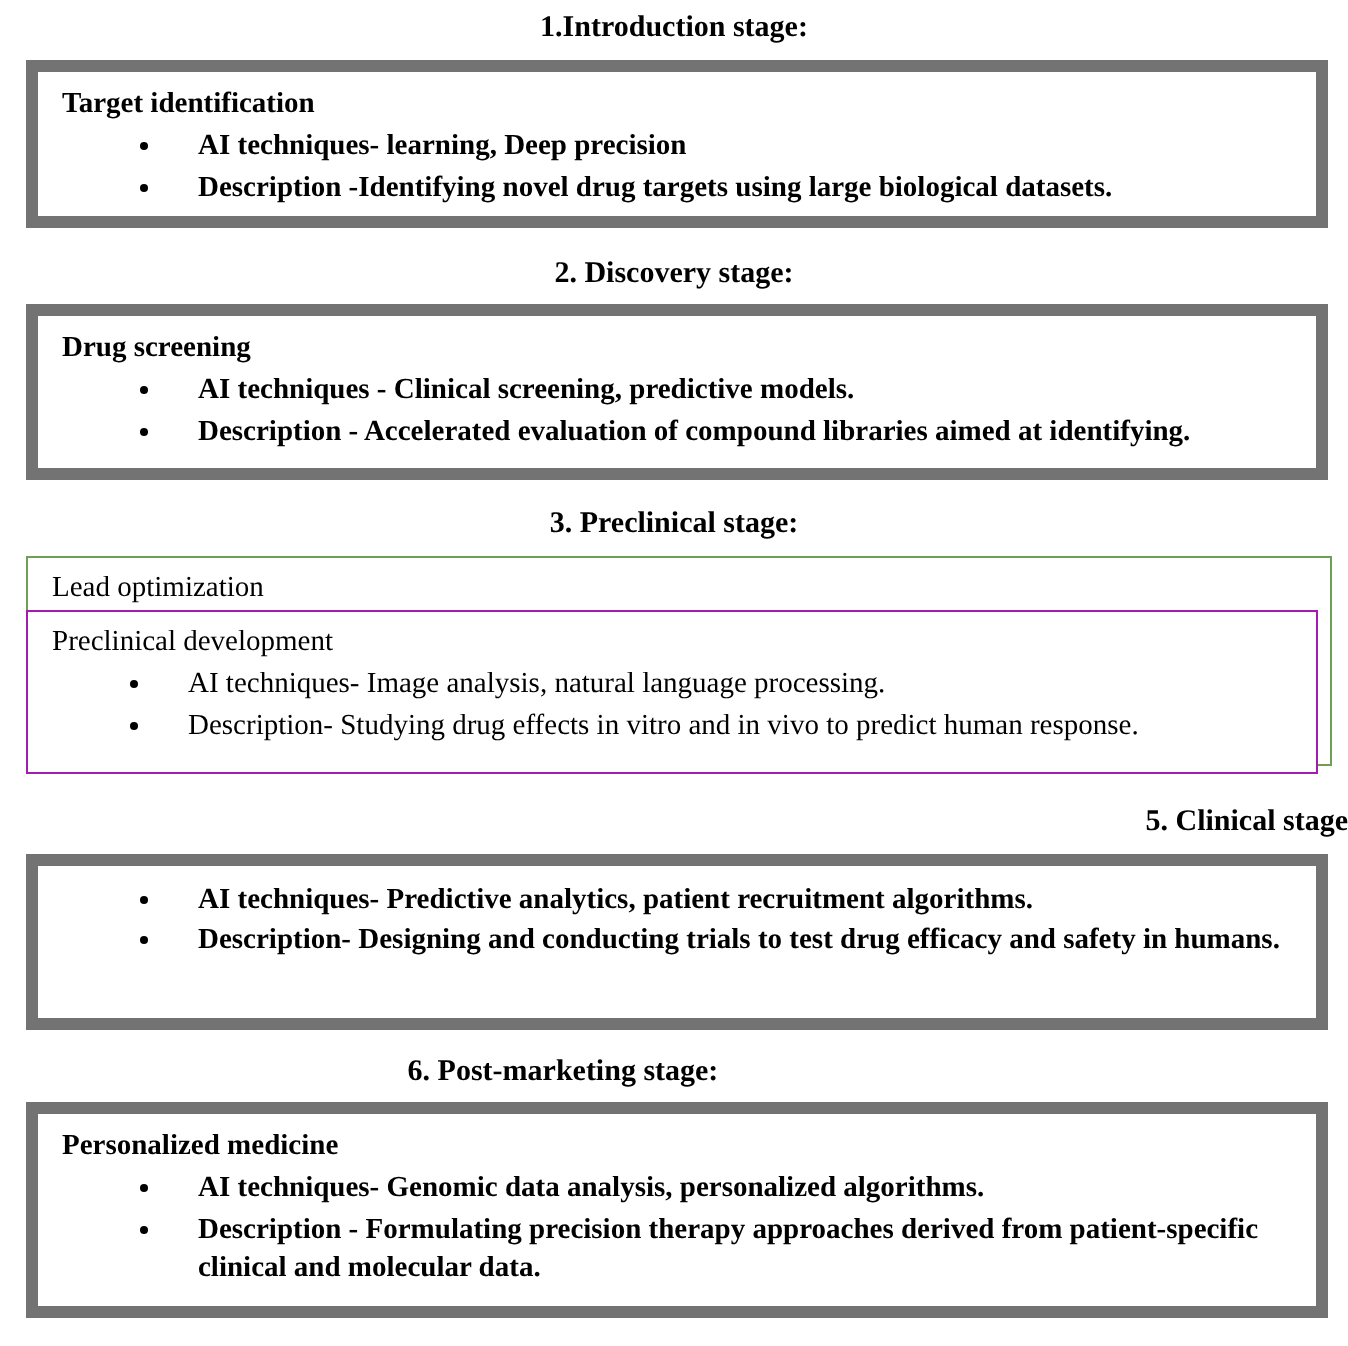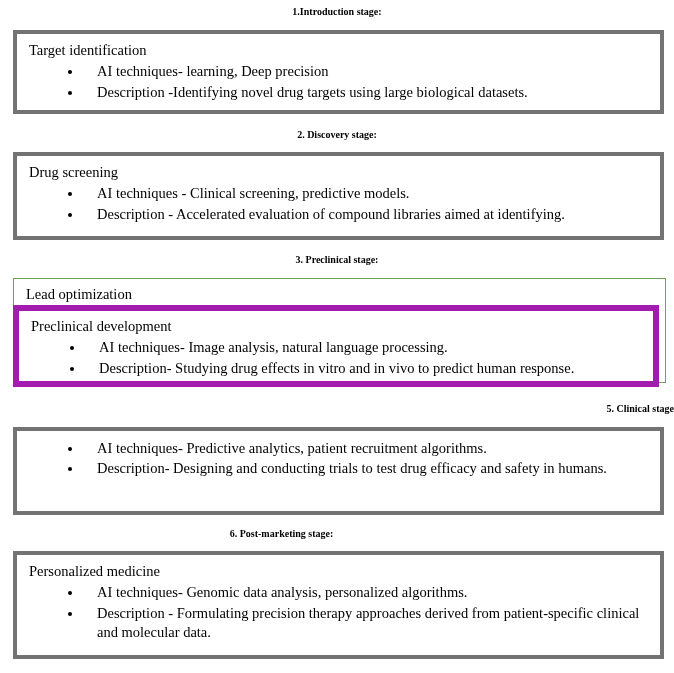--- a/index.html
+++ b/index.html
@@ -16,31 +16,32 @@
   }
   .page {
     position: relative;
     width: 674px;
     height: 673px;
     box-sizing: border-box;
   }
   .stage-heading {
     text-align: center;
     font-weight: bold;
-    font-size: 10px;
+    font-size: 15px;
     line-height: 1.05;
     letter-spacing: 0px;
     margin: 0;
     padding: 0;
   }
   .stage-box {
-    border: 4px solid #737373;
+    border: 6px solid #737373;
     box-sizing: border-box;
     background: #ffffff;
     padding: 8px 0 10px 0;
+    font-weight: bold;
   }
   .box-title {
     font-size: 14.5px;
     line-height: 1.2;
     padding-left: 12px;
     margin: 0 0 3px 0;
   }
   ul.bullets {
     margin: 0;
     padding: 0 10px 0 66px;
@@ -63,21 +64,21 @@
 
   
   #sec3-heading { position: absolute; left: 0; top: 255px; width: 674px; }
   #sec3-outer {
     position: absolute; left: 13px; top: 278px; width: 653px; height: 105px;
     border: 1px solid #6f9f53; box-sizing: border-box; background: #ffffff;
     padding: 7px 0 0 0;
   }
   #sec3-inner {
     position: absolute; left: 13px; top: 305px; width: 646px; height: 82px;
-    border: 6px solid #a21caf; box-sizing: border-box; background: #ffffff;
+    border: 1px solid #a21caf; box-sizing: border-box; background: #ffffff;
     padding: 7px 0 8px 0;
   }
 
   
   #sec5-heading { position: absolute; left: 0; top: 404px; width: 674px; text-align: right; }
   #sec5-box { position: absolute; left: 13px; top: 427px; width: 651px; height: 88px; }
 
   
   #sec6-heading { position: absolute; left: 0; top: 529px; width: 563px; }
   #sec6-box { position: absolute; left: 13px; top: 551px; width: 651px; height: 108px; }

